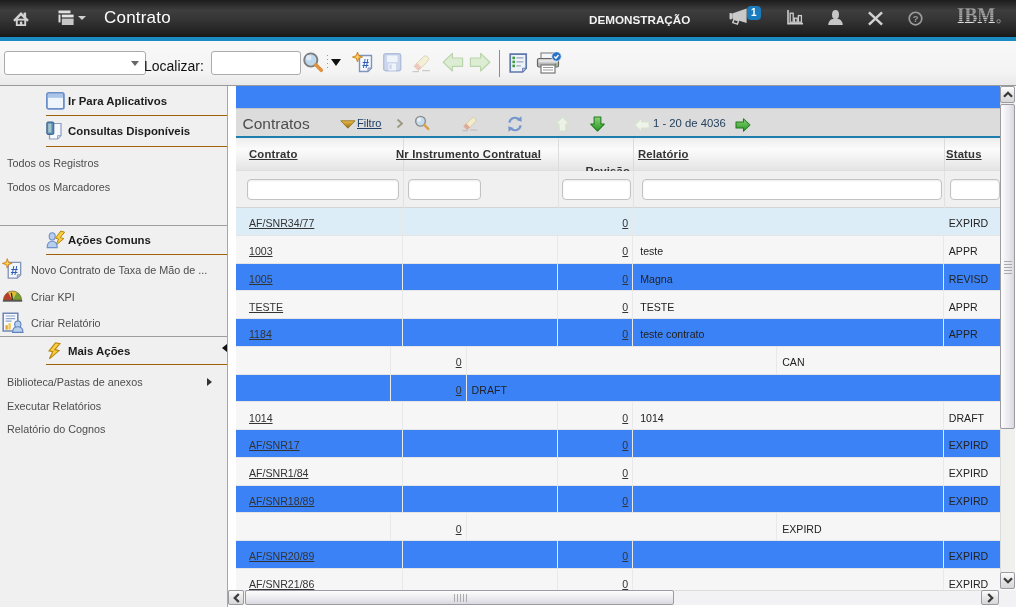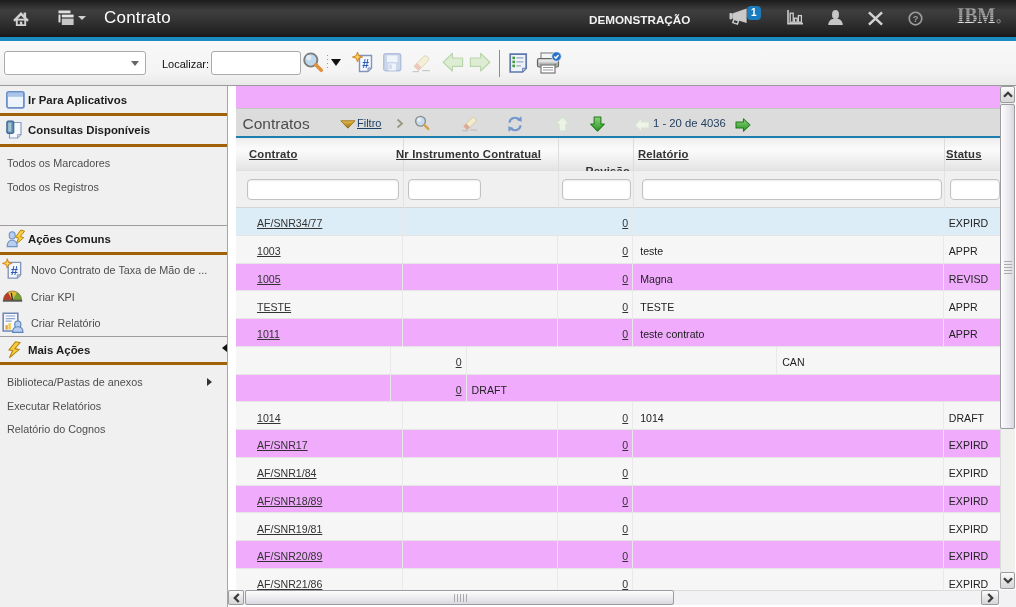--- a/index.html
+++ b/index.html
@@ -17,44 +17,44 @@
 #badge { position:absolute; left:747px; top:5.5px; width:13.5px; height:14.5px; background:#1a7cbe;
   border-radius:4px; color:#fff; font-size:10px; font-weight:bold; text-align:center; line-height:14.5px; }
 
 
 #toolbar { position:absolute; left:0; top:40.5px; width:1016px; height:45.5px;
   background:linear-gradient(180deg,#f8f8f8 0%,#f4f4f4 70%,#e9e9e9 100%); border-bottom:1px solid #9a9a9a; }
 #combo { position:absolute; left:4px; top:10px; width:142px; height:24px; background:#fff;
   border:1px solid #ababab; border-radius:3px; }
 #combo .car { position:absolute; right:6px; top:9px; width:0; height:0;
   border-left:4.5px solid transparent; border-right:4.5px solid transparent; border-top:5.5px solid #666; }
-#loclab { position:absolute; left:162px; top:17px; font-size:11px; color:#111; }
+#loclab { position:absolute; left:144px; top:17px; font-size:14px; color:#111; }
 #locinput { position:absolute; left:211px; top:10px; width:90px; height:24px; background:#fff;
   border:1px solid #ababab; border-radius:3px; }
 .tsep { position:absolute; top:9px; width:1px; height:27px; background:#8d8d85; }
 #dotsep { position:absolute; left:327px; top:14px; width:1px; height:15px;
   background:repeating-linear-gradient(180deg,#999 0 1px,transparent 1px 4px); }
 #tbcaret { position:absolute; left:331px; top:18px; width:0; height:0;
   border-left:5.5px solid transparent; border-right:5.5px solid transparent; border-top:7px solid #111; }
 
 
 #sidebar { position:absolute; left:0; top:86px; width:228px; height:521px; background:#f0f0f0;
   border-right:1px solid #a6a6a6; }
-.shead { position:relative; height:28px; display:flex; align-items:center; padding-left:6px;
-  border-bottom:3px solid #a16207; font-size:11.4px; font-weight:bold; color:#1c1c1c; }
+.shead { position:relative; height:28px; display:flex; align-items:center; 
+  border-bottom:1px solid #a16207; font-size:11.4px; font-weight:bold; color:#1c1c1c;margin-left:46px; }
 .shead .ic { width:22px; margin-right:0; display:flex; justify-content:flex-start; }
 .sitems { position:relative; }
 .sitem { font-size:10.8px; color:#4d4d4d; padding-left:7px; display:flex; align-items:center; white-space:nowrap; overflow:hidden; }
 .sitem.ico { padding-left:0; }
 .sitem.ico .ic { width:31px; padding-left:2px; }
 #collapser { position:absolute; left:222px; top:344px; width:0; height:0;
   border-top:4px solid transparent; border-bottom:4px solid transparent; border-right:5px solid #111; }
 
 
-#content { position:absolute; left:236px; top:86px; width:764px; height:506px; background:#f0abfc; overflow:hidden; }
+#content { position:absolute; left:236px; top:86px; width:764px; height:506px; background:#3b82f6; overflow:hidden; }
 #chead { position:absolute; left:0; top:22px; width:764px; height:28px;
   background:#dcdcdc; border-top:1px solid #c6c6c6; }
 #chead .title { position:absolute; left:6.5px; top:5.5px; font-size:15.5px; color:#4d4d4d; }
 #cblue { position:absolute; left:0; top:50px; width:764px; height:2px; background:#1e7fae; }
 #thead { position:absolute; left:0; top:52px; width:764px; height:33px;
   background:linear-gradient(180deg,#ededed 0%,#fbfbfb 35%,#f3f3f3 60%,#e4e4e4 100%); border-bottom:1px solid #dfdfdf; }
 #thead .hl { position:absolute; top:10px; font-size:11.3px; font-weight:bold; color:#333; text-decoration:underline; letter-spacing:0.18px; }
 #filterrow { position:absolute; left:0; top:85px; width:764px; height:37px; background:#f0f0f0;
   border-bottom:1px solid #d4d4d4; }
 .finput { position:absolute; top:8px; height:21px; background:#fff; border:1px solid #c2c2c2; border-radius:4px;
@@ -62,21 +62,21 @@
 #rows { position:absolute; left:0; top:122px; width:764px; }
 .row { position:relative; width:764px; height:27.75px; display:flex; border-bottom:1px solid #e5e5e5; font-size:10.6px; color:#222; }
 .row.alt { background:#f6f6f6; }
 .row.sel { background:#ddedf7; }
 .cell { height:100%; display:flex; align-items:center; border-right:1px solid #e9e9e9; padding-top:4px; }
 .c1 { width:166.6px; padding-left:13px; }
 .c2 { width:155.3px; padding-left:6px; }
 .c3 { width:75.3px; justify-content:flex-end; padding-right:4px; }
 .c4 { width:310.6px; padding-left:7px; }
 .c5 { width:56.2px; padding-left:5px; border-right:none; }
-.lk { color:#333; text-decoration:underline;margin-left:8px; }
+.lk { color:#333; text-decoration:underline; }
 
 
 .hnav { position:absolute; font-size:11.3px; color:#24415e; }
 
 
 .sbox { position:absolute; background:linear-gradient(180deg,#fdfdfd,#e8e8e8 45%,#d7d7d7);
   border:1px solid #9b9ba1; border-radius:2px; display:flex; align-items:center; justify-content:center; }
 #vtrack { position:absolute; left:1000px; top:86px; width:15px; height:503px;
   background:#f0f0ef; border-left:1px solid #dcdcdc; }
 #vthumb { position:absolute; left:1000px; top:104px; width:15px; height:325px;
@@ -254,22 +254,22 @@
         </span>Ir Para Aplicativos</div>
     <div class="shead" style="height:31px;"><span class="ic" id="ic-docs">
       <svg width="19" height="20" viewBox="0 0 19 20">
         <path d="M3.5,2.5 H15 V14.5 L11.5,18 H3.5 Z" fill="#f7f9fd" stroke="#8a9cc4" stroke-width="1.2"></path>
         <path d="M15,14.5 H11.5 V18 Z" fill="#d2dcee" stroke="#8a9cc4" stroke-width="0.8"></path>
         <rect x="0.8" y="1" width="7" height="12.4" rx="1.2" fill="#5d88b0" stroke="#35618c" stroke-width="1"></rect>
         <rect x="2.2" y="2.6" width="3.2" height="9" fill="#aacdd2" opacity="0.9"></rect>
       </svg>
         </span>Consultas Disponíveis</div>
     <div class="sitems" style="height:79px; padding-top:4px; border-bottom:1px solid #9d9d9d;">
+      <div class="sitem" style="height:24px;">Todos os Registros</div>
       <div class="sitem" style="height:24px;">Todos os Marcadores</div>
-      <div class="sitem" style="height:24px;">Todos os Registros</div>
     </div>
     <div class="shead" style="height:29px;"><span class="ic" id="ic-actper">
       <svg width="22" height="20" viewBox="0 0 22 20">
         <path d="M14.8,1 L9.4,8.2 12.6,9 9.8,15.4 17.8,8.6 14.2,7.6 18.6,2.2 Z" fill="#f9ce43" stroke="#b8860b" stroke-width="1"></path>
         <ellipse cx="6.2" cy="6.4" rx="3" ry="3.6" fill="#b9cdec" stroke="#6e93c8" stroke-width="1.1"></ellipse>
         <path d="M1.2,17.6 c0,-4.4 2.2,-6.4 5,-6.4 2.8,0 5,2 5,6.4 z" fill="#b9cdec" stroke="#6e93c8" stroke-width="1.1"></path>
       </svg>
         </span>Ações Comuns</div>
     <div class="sitems" style="height:82px; padding-top:2px; border-bottom:1px solid #9d9d9d;">
       <div class="sitem ico" style="height:26.6px;"><span class="ic" id="ic-newdoc">
@@ -433,21 +433,21 @@
           </div>
           <div class="cell c2"></div>
           <div class="cell c3">
             <span class="lk">0</span>
           </div>
           <div class="cell c4">TESTE</div>
           <div class="cell c5">APPR</div>
         </div>
       <div class="row ">
           <div class="cell c1">
-            <span class="lk">1011</span>
+            <span class="lk">1184</span>
           </div>
           <div class="cell c2"></div>
           <div class="cell c3">
             <span class="lk">0</span>
           </div>
           <div class="cell c4">teste contrato</div>
           <div class="cell c5">APPR</div>
         </div>
       <div class="row alt">
           <div class="cell c2"></div>
@@ -502,23 +502,20 @@
             <span class="lk">AF/SNR18/89</span>
           </div>
           <div class="cell c2"></div>
           <div class="cell c3">
             <span class="lk">0</span>
           </div>
           <div class="cell c4"></div>
           <div class="cell c5">EXPIRD</div>
         </div>
       <div class="row alt">
-          <div class="cell c1">
-            <span class="lk">AF/SNR19/81</span>
-          </div>
           <div class="cell c2"></div>
           <div class="cell c3">
             <span class="lk">0</span>
           </div>
           <div class="cell c4"></div>
           <div class="cell c5">EXPIRD</div>
         </div>
       <div class="row ">
           <div class="cell c1">
             <span class="lk">AF/SNR20/89</span>

